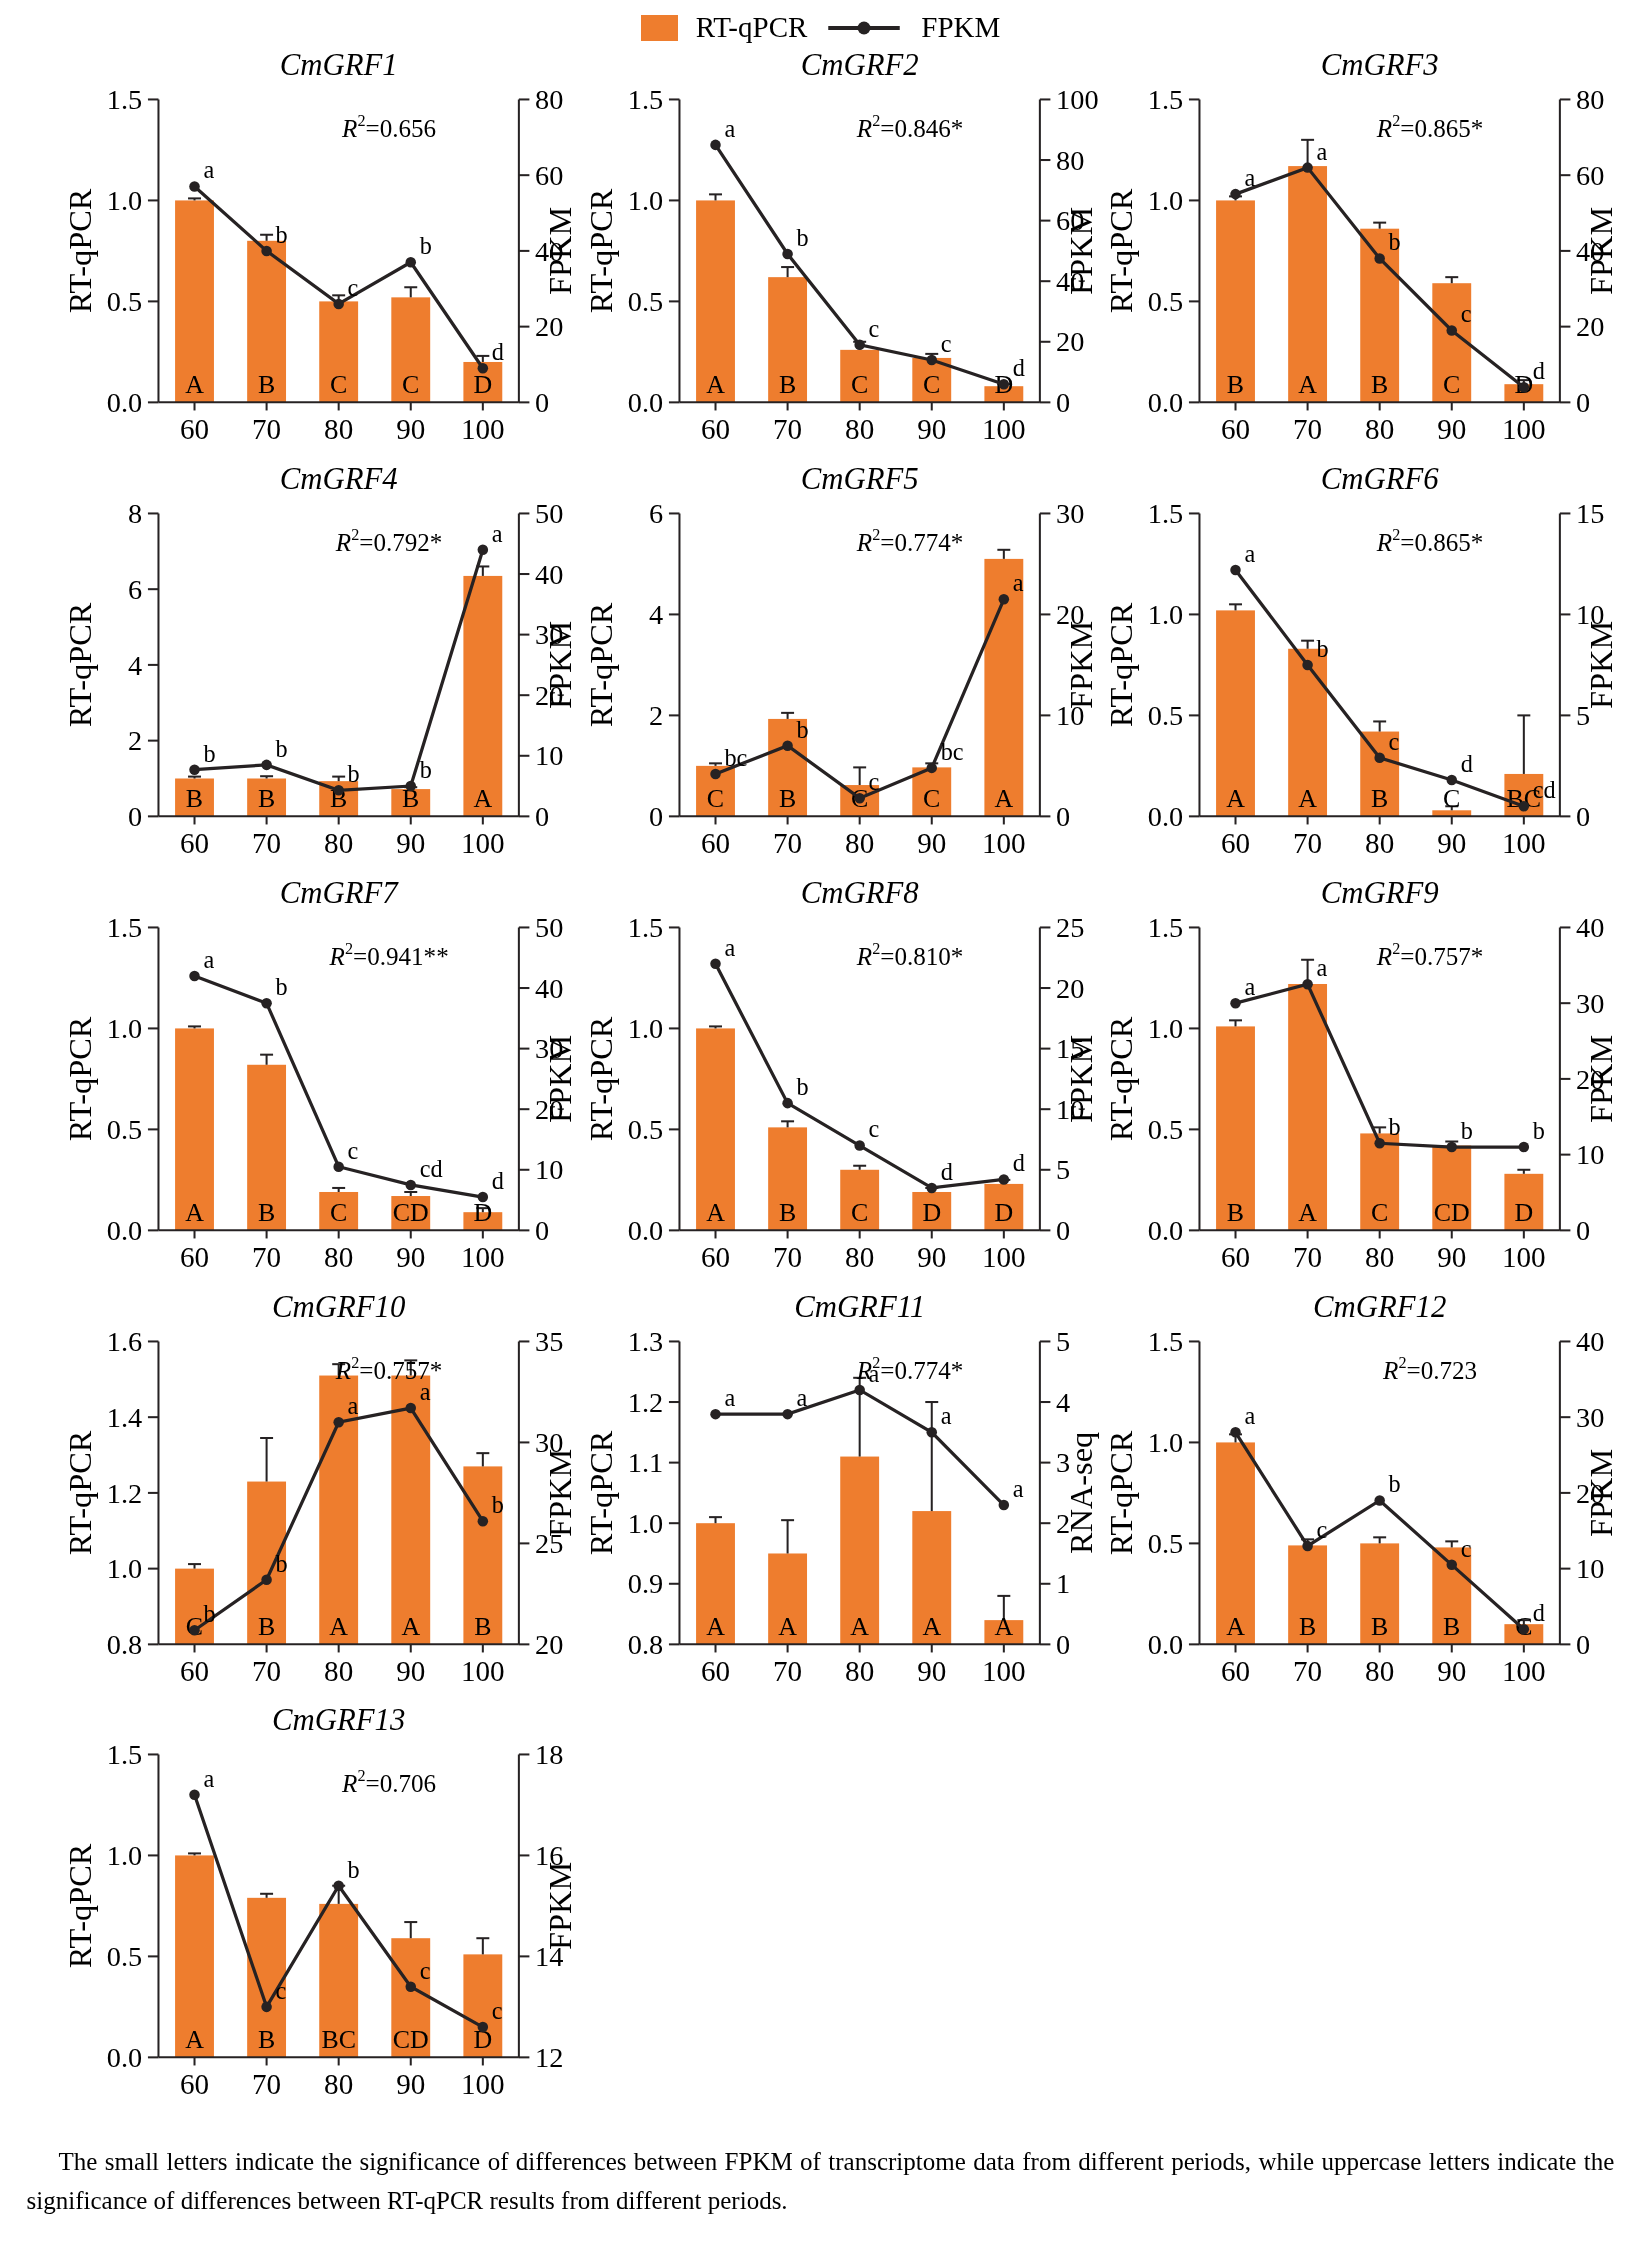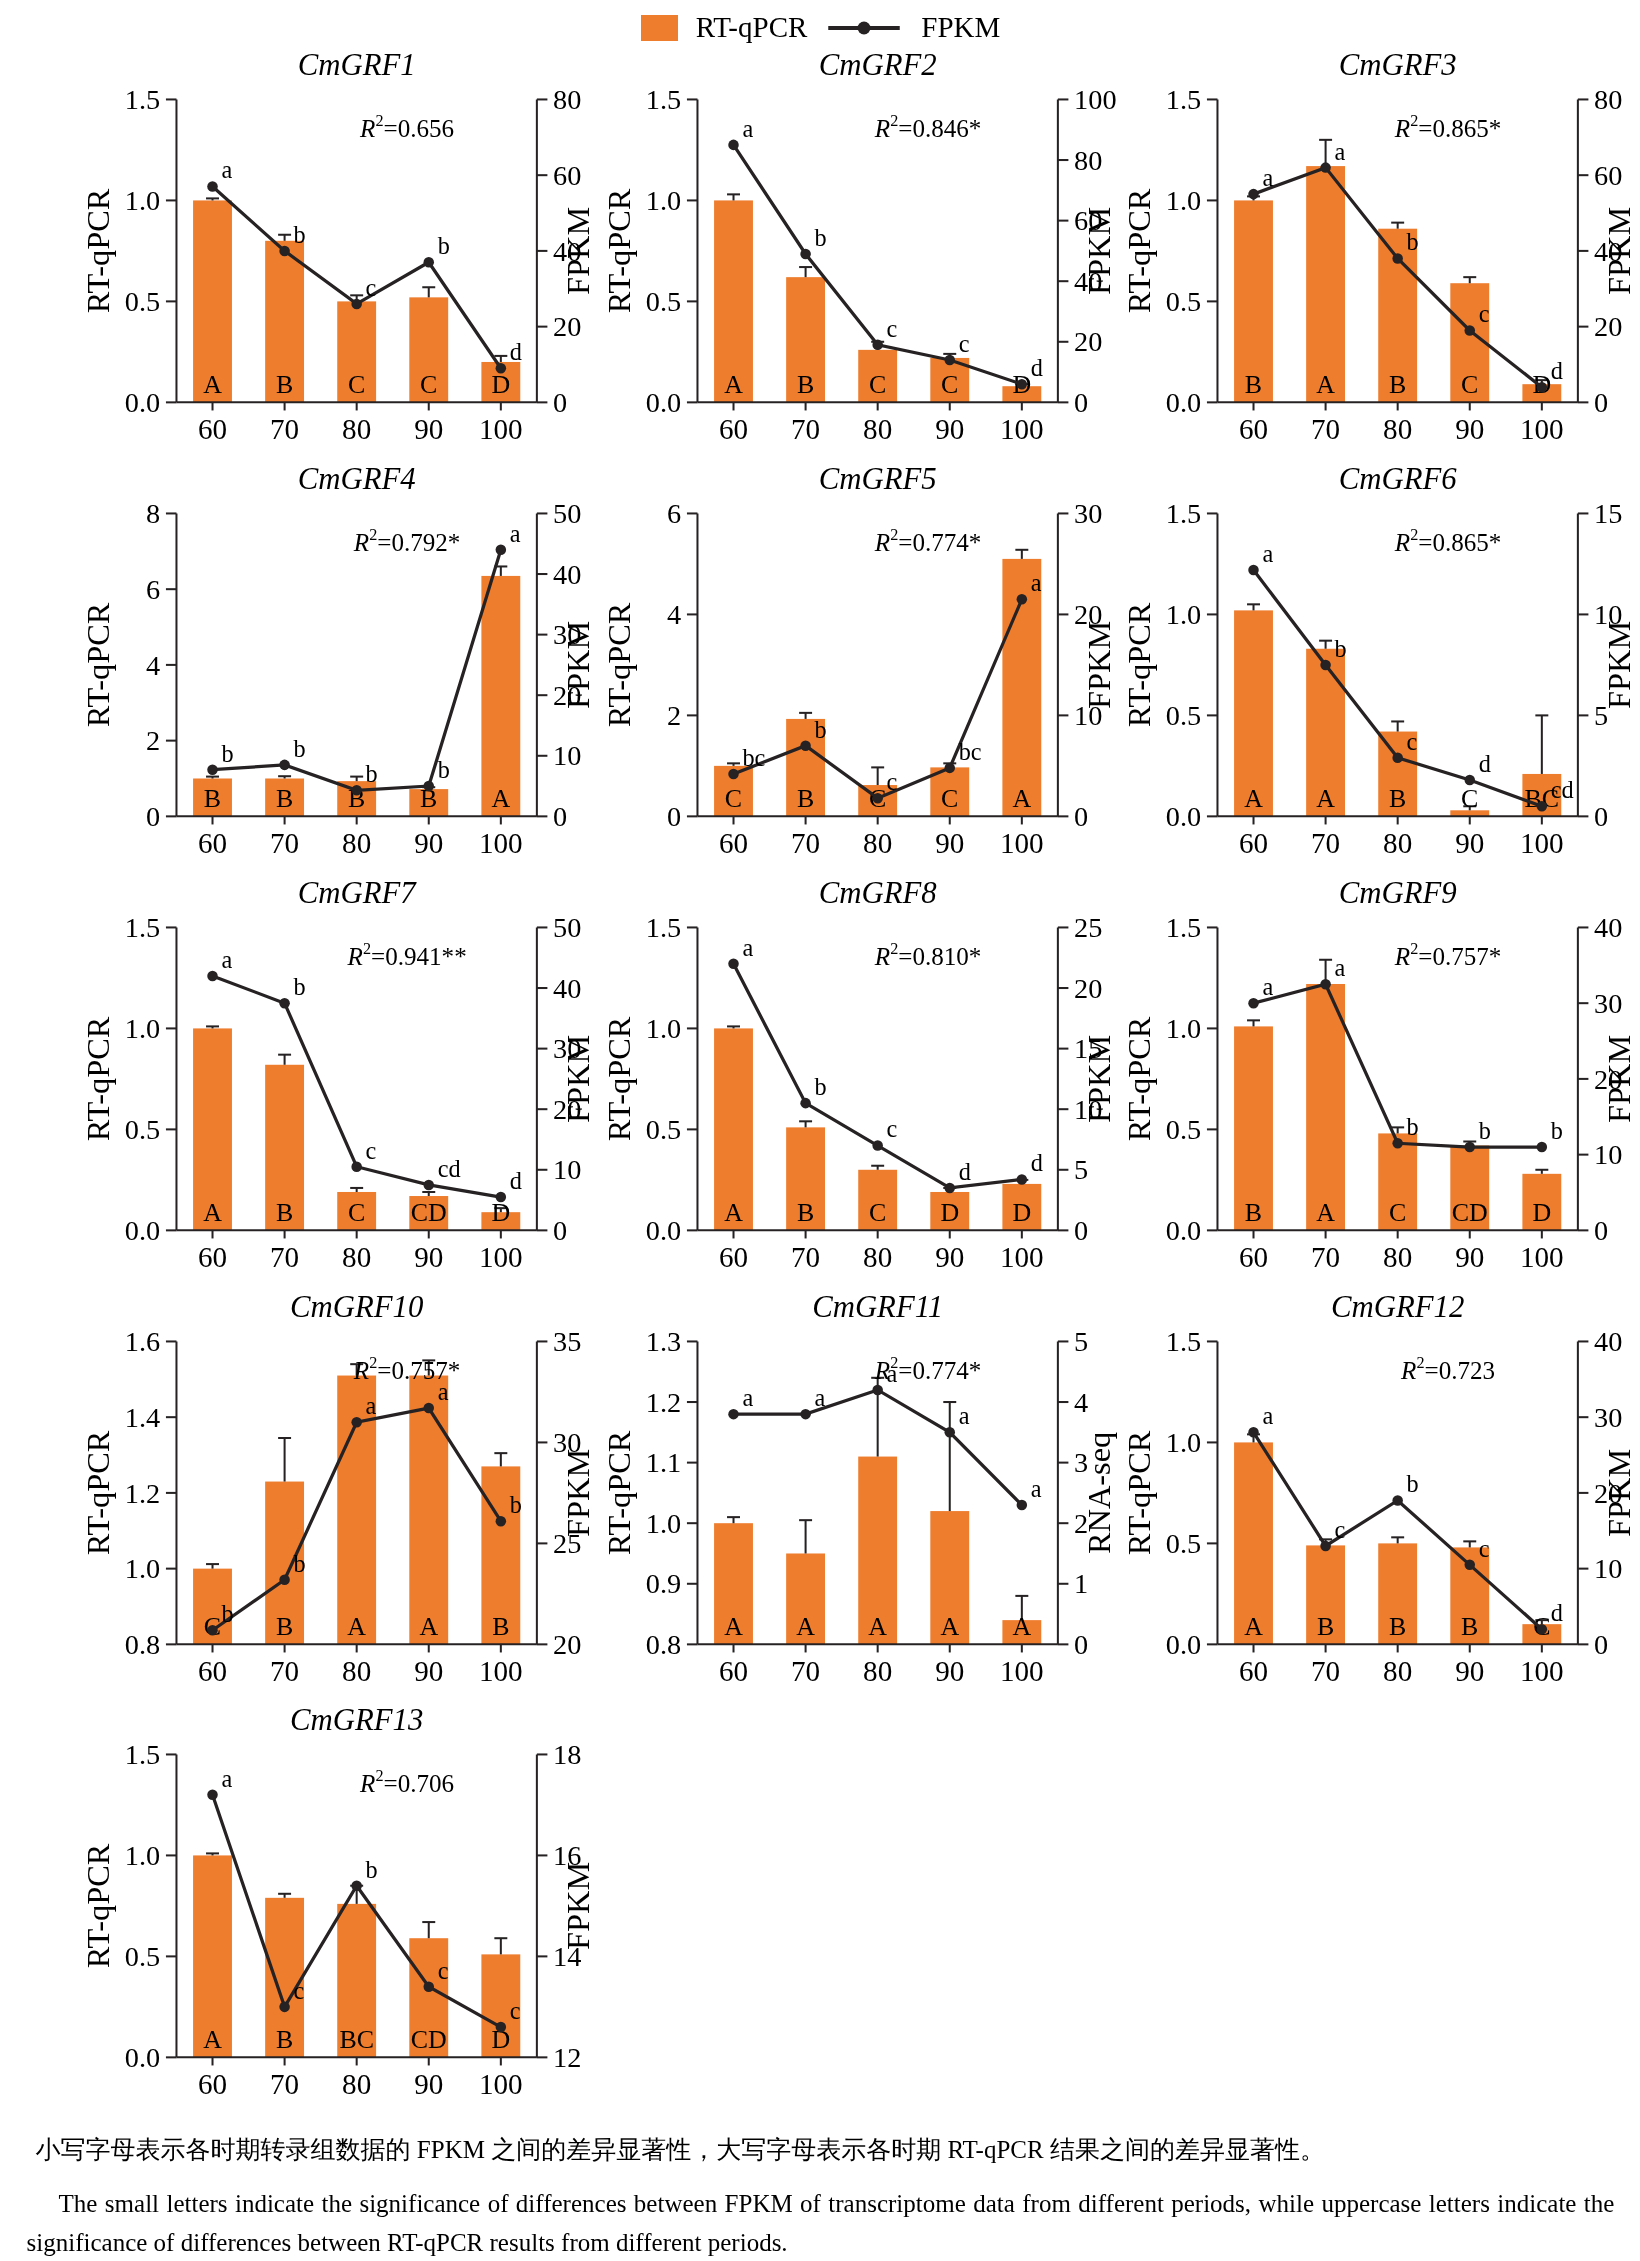--- a/index.html
+++ b/index.html
@@ -1,21 +1,21 @@
 <!DOCTYPE html>
 <html style="font-size:13px"><head>
 <meta charset="utf-8">
 <style>
   html,body{margin:0;padding:0;background:#fff;}
   body{width:1641px;height:2261px;font-family:"Liberation Serif",serif;color:#000;overflow:hidden;}
   .legend{display:flex;align-items:center;justify-content:center;gap:18px;padding:11.3px 0 1.6px 0;}
   .legend .swatch{width:37px;height:26px;}
   .legend .lab{font-size:29px;}
   .legend .linesample{display:block;}
-  .grid{display:grid;grid-template-columns:repeat(3,519px);column-gap:1.6px;row-gap:4.9px;padding-left:65px;margin-left:18px;}
+  .grid{display:grid;grid-template-columns:repeat(3,519px);column-gap:1.6px;row-gap:4.9px;padding-left:65px;}
   svg.panel{display:block;font-family:"Liberation Serif",serif;}
   svg.panel text{fill:#000;}
   .captions{padding:21px 14.6px 0 14.6px;font-size:25px;line-height:1.55;}
   .cap-zh{margin:0 0 14.6px 0;padding-left:21px;}
   .cap-en{margin:12px;text-indent:32px;text-align:justify;}
 </style>
 </head>
 <body>
 
 <div class="legend">
@@ -919,16 +919,15 @@
       <text x="426.5" y="485" text-anchor="middle" font-size="36">90</text>
       <line x1="515.5" y1="440" x2="515.5" y2="450" stroke="#262223" stroke-width="2.5"></line>
       <text x="515.5" y="485" text-anchor="middle" font-size="36">100</text>
       <text x="399.8" y="112" text-anchor="middle" font-size="31"><tspan font-style="italic">R</tspan><tspan font-size="20" dy="-13">2</tspan><tspan dy="13">=0.706</tspan></text>
       <text x="32" y="253" text-anchor="middle" font-size="40" transform="rotate(-90 32 253)">RT-qPCR</text>
       <text x="624" y="253" text-anchor="middle" font-size="40" transform="rotate(-90 624 253)">FPKM</text>
     </svg>
   </div>
 
 <div class="captions">
-  <p class="cap-zh">小写字母表示各时期转录组数据的 FPKM 之间的差异显著性，大写字母表示各时期 RT-qPCR 结果之间的差异显著性。</p>
   <p class="cap-en">The small letters indicate the significance of differences between FPKM of transcriptome data from different periods, while uppercase letters indicate the significance of differences between RT-qPCR results from different periods.</p>
 </div>
 
 
 </body></html>

